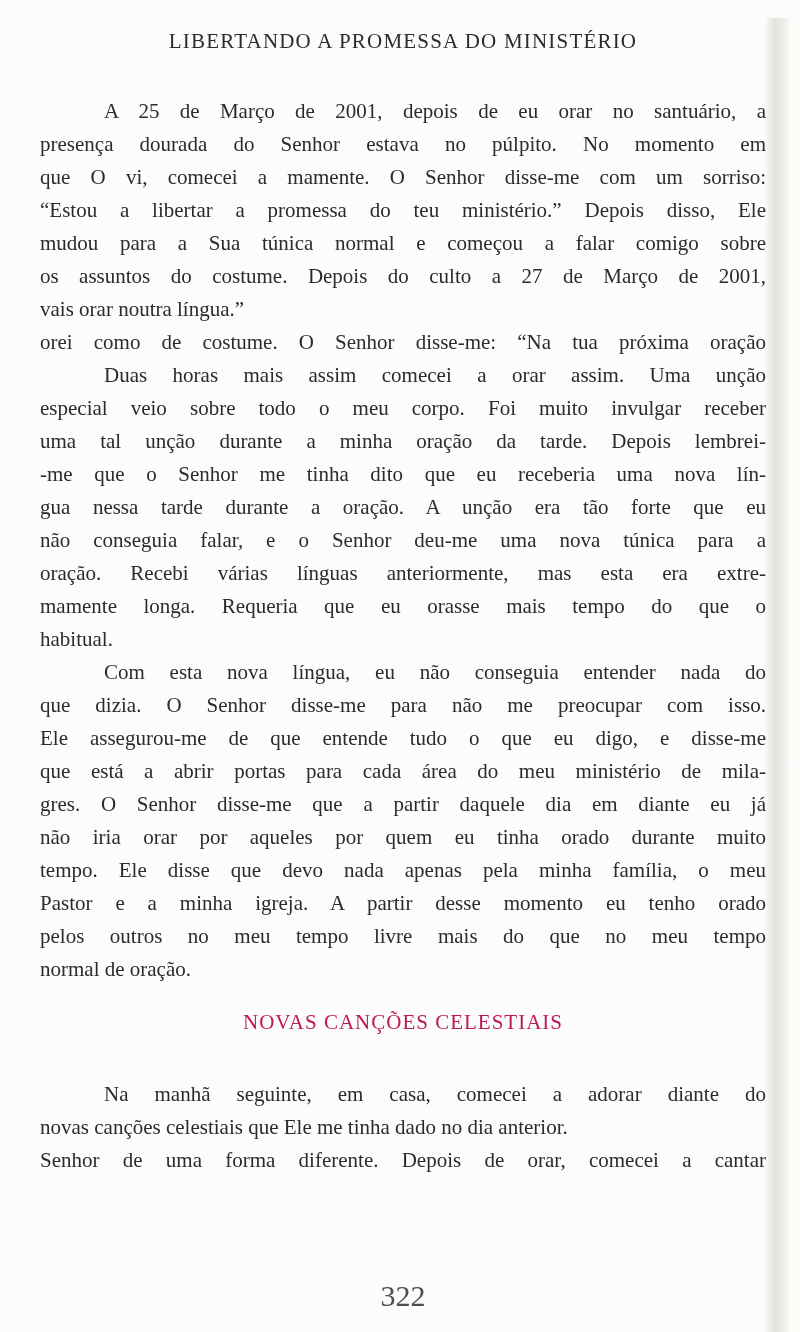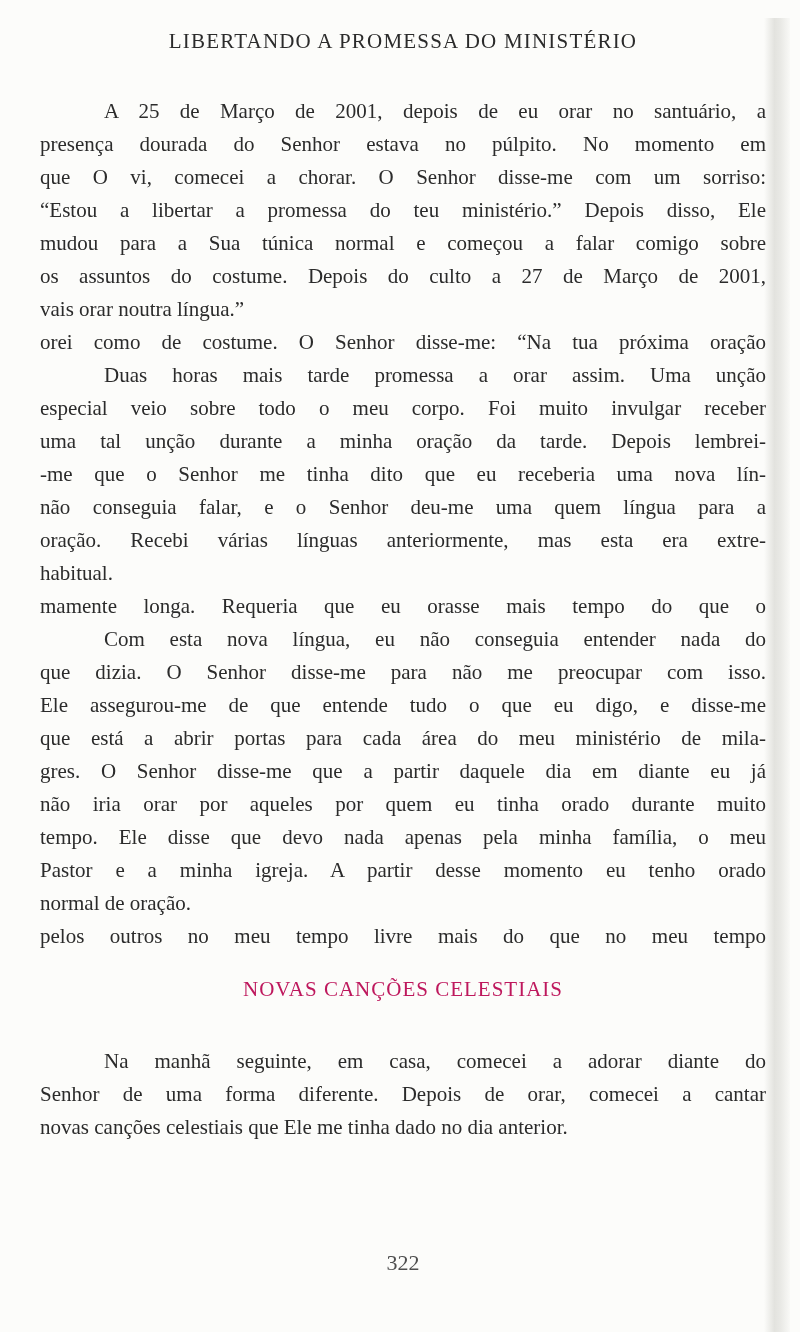--- a/index.html
+++ b/index.html
@@ -62,75 +62,76 @@
     margin: 23px 0 43px 0;
     font-size: 21px;
     line-height: 26px;
     text-align: center;
     letter-spacing: 1px;
     font-weight: normal;
     color: #be185d;
   }
   .page-number {
     margin-top: 106px;
-    font-size: 22px;
+    font-size: 30px;
     line-height: 26px;
     text-align: center;
     color: #4e4e4e;
   }
 </style>
 </head>
 <body>
 
 <div class="page">
   <div class="scan-shadow"></div>
 
   <div class="text-column">
     <h1 class="chapter-title">LIBERTANDO A PROMESSA DO MINISTÉRIO</h1>
 
     <div>
         <div class="paragraph">
           <div class="line first"><span>A 25 de Março de 2001, depois de eu orar no santuário, a</span></div>
           <div class="line"><span>presença dourada do Senhor estava no púlpito. No momento em</span></div>
-          <div class="line"><span>que O vi, comecei a chorar. O Senhor disse-me com um sorriso:</span></div>
+          <div class="line"><span>que O vi, comecei a mamente. O Senhor disse-me com um sorriso:</span></div>
           <div class="line"><span class="italic">“Estou a libertar a promessa do teu ministério.”</span><span> Depois disso, Ele</span></div>
           <div class="line"><span>mudou para a Sua túnica normal e começou a falar comigo sobre</span></div>
           <div class="line"><span>os assuntos do costume. Depois do culto a 27 de Março de 2001,</span></div>
           <div class="line last"><span class="italic">vais orar noutra língua.”</span></div>
           <div class="line"><span>orei como de costume. O Senhor disse-me: </span><span class="italic">“Na tua próxima oração</span></div>
         </div>
         <div class="paragraph">
-          <div class="line first"><span>Duas horas mais tarde promessa a orar assim. Uma unção</span></div>
+          <div class="line first"><span>Duas horas mais assim comecei a orar assim. Uma unção</span></div>
           <div class="line"><span>especial veio sobre todo o meu corpo. Foi muito invulgar receber</span></div>
           <div class="line"><span>uma tal unção durante a minha oração da tarde. Depois lembrei-</span></div>
           <div class="line"><span>-me que o Senhor me tinha dito que eu receberia uma nova lín-</span></div>
-          <div class="line"><span>não conseguia falar, e o Senhor deu-me uma quem língua para a</span></div>
+          <div class="line"><span>gua nessa tarde durante a oração. A unção era tão forte que eu</span></div>
+          <div class="line"><span>não conseguia falar, e o Senhor deu-me uma nova túnica para a</span></div>
           <div class="line"><span>oração. Recebi várias línguas anteriormente, mas esta era extre-</span></div>
+          <div class="line"><span>mamente longa. Requeria que eu orasse mais tempo do que o</span></div>
           <div class="line last"><span>habitual.</span></div>
-          <div class="line"><span>mamente longa. Requeria que eu orasse mais tempo do que o</span></div>
         </div>
         <div class="paragraph">
           <div class="line first"><span>Com esta nova língua, eu não conseguia entender nada do</span></div>
           <div class="line"><span>que dizia. O Senhor disse-me para não me preocupar com isso.</span></div>
           <div class="line"><span>Ele assegurou-me de que entende tudo o que eu digo, e disse-me</span></div>
           <div class="line"><span>que está a abrir portas para cada área do meu ministério de mila-</span></div>
           <div class="line"><span>gres. O Senhor disse-me que a partir daquele dia em diante eu já</span></div>
           <div class="line"><span>não iria orar por aqueles por quem eu tinha orado durante muito</span></div>
           <div class="line"><span>tempo. Ele disse que devo nada apenas pela minha família, o meu</span></div>
           <div class="line"><span>Pastor e a minha igreja. A partir desse momento eu tenho orado</span></div>
+          <div class="line"><span>pelos outros no meu tempo livre mais do que no meu tempo</span></div>
           <div class="line last"><span>normal de oração.</span></div>
-          <div class="line"><span>pelos outros no meu tempo livre mais do que no meu tempo</span></div>
         </div>
       </div>
 
     <h2 class="section-heading">NOVAS CANÇÕES CELESTIAIS</h2>
 
     <div>
         <div class="paragraph">
           <div class="line first"><span>Na manhã seguinte, em casa, comecei a adorar diante do</span></div>
+          <div class="line last"><span>novas canções celestiais que Ele me tinha dado no dia anterior.</span></div>
           <div class="line"><span>Senhor de uma forma diferente. Depois de orar, comecei a cantar</span></div>
-          <div class="line last"><span>novas canções celestiais que Ele me tinha dado no dia anterior.</span></div>
         </div>
       </div>
 
     <div class="page-number">322</div>
   </div>
 </div>
 
 </body></html>

